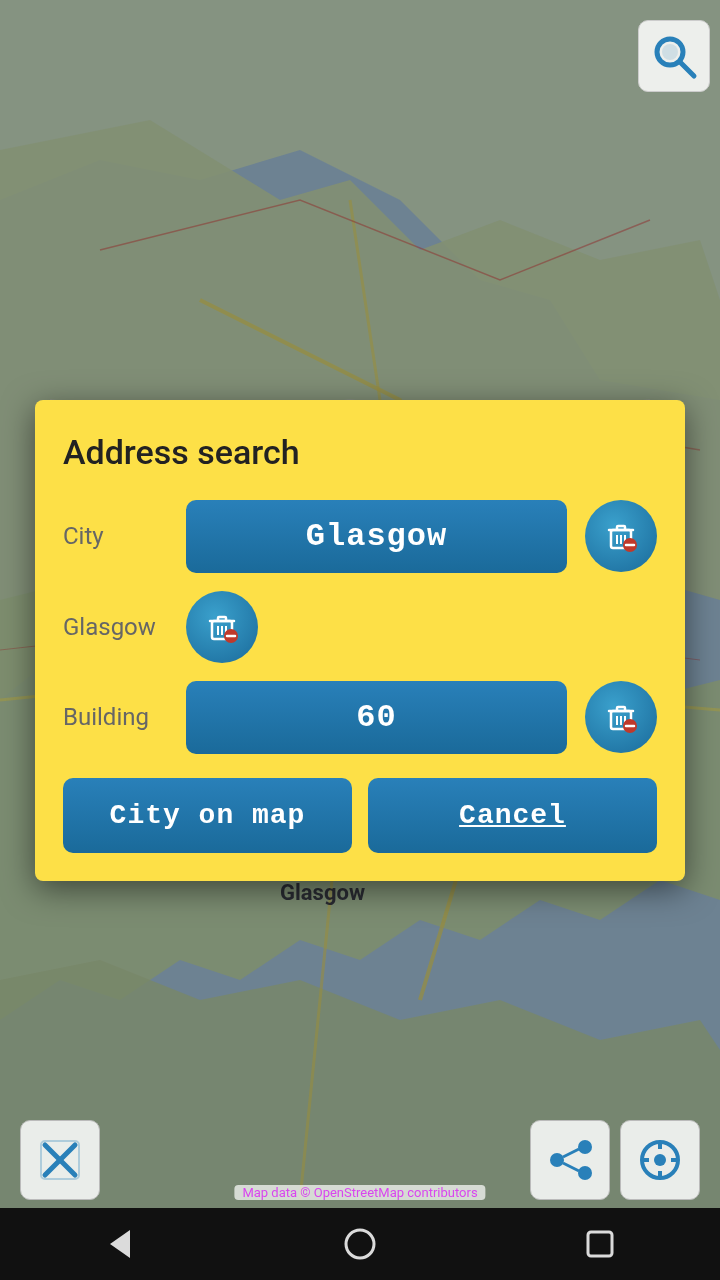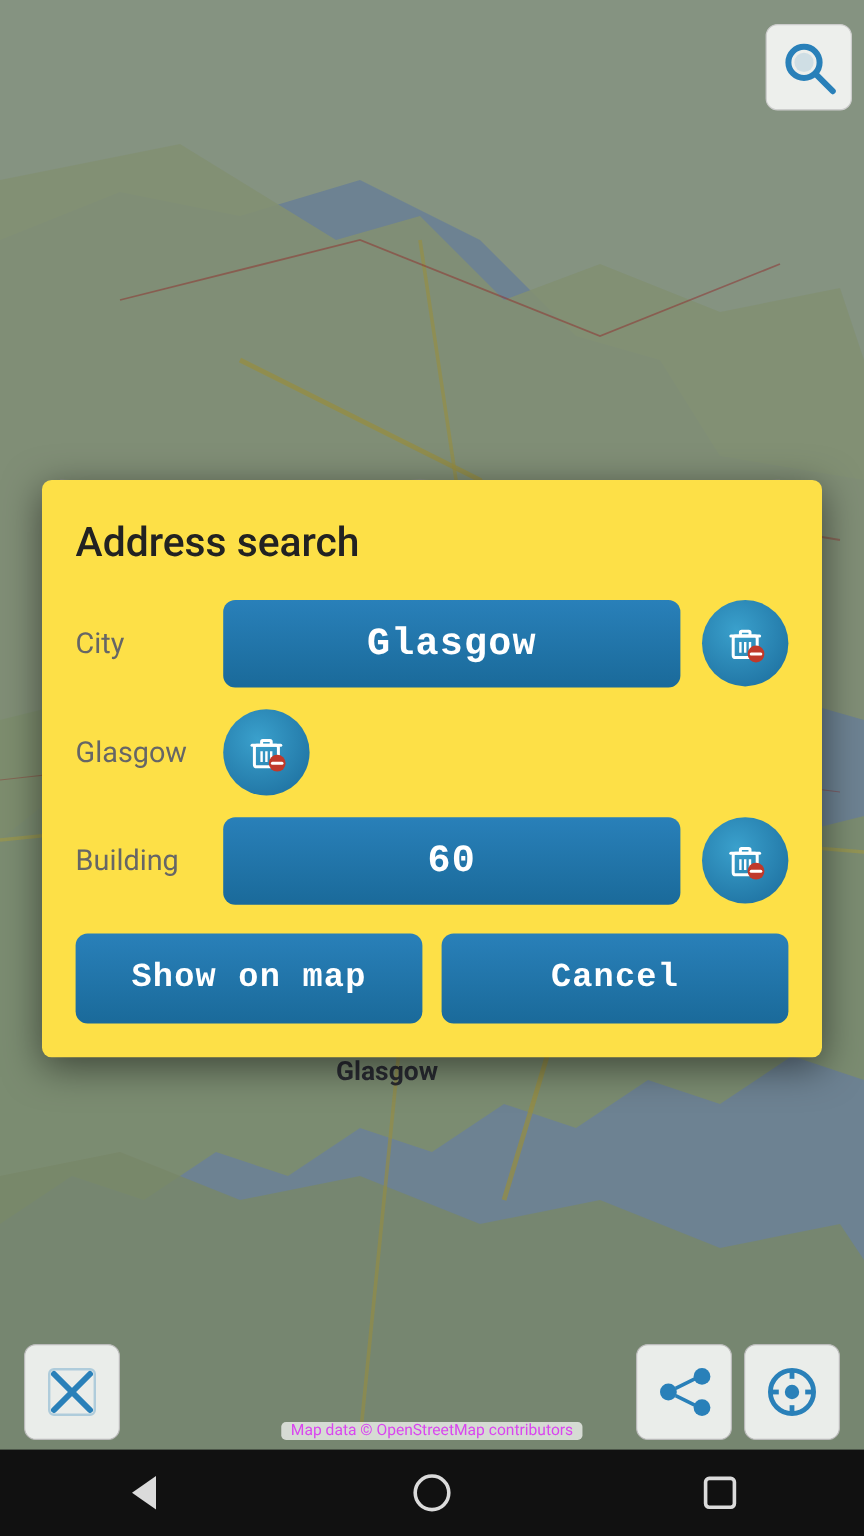--- a/index.html
+++ b/index.html
@@ -212,20 +212,21 @@
       background: linear-gradient(to bottom, #2980b9, #1a6a9a);
       border: none;
       border-radius: 10px;
       padding: 22px 10px;
       color: #fff;
       font-size: 28px;
       font-family: 'Courier New', monospace;
       font-weight: bold;
       cursor: pointer;
       letter-spacing: 1px;
+      text-decoration: underline;
     }
 
     
     .trash-svg {
       width: 36px;
       height: 36px;
     }
     .search-icon-svg {
       width: 52px;
       height: 52px;
@@ -352,21 +353,21 @@
           <line x1="14" y1="17" x2="14" y2="26" stroke="#fff" stroke-width="2"></line>
           <line x1="18" y1="17" x2="18" y2="26" stroke="#fff" stroke-width="2"></line>
           <line x1="22" y1="17" x2="22" y2="26" stroke="#fff" stroke-width="2"></line>
           <circle cx="27" cy="27" r="7" fill="#c0392b"></circle>
           <line x1="23" y1="27" x2="31" y2="27" stroke="#fff" stroke-width="2.5" stroke-linecap="round"></line>
         </svg>
       </button>
     </div>
 
     <div class="dialog-buttons">
-      <button class="btn-show-map">Show on map</button>
+      <button class="btn-show-map">City on map</button>
       <button class="btn-cancel">Cancel</button>
     </div>
   </div>
 </div>
 
 <div class="nav-bar">
   <div class="nav-btn">
     <svg width="36" height="36" viewBox="0 0 36 36">
       <polygon points="28,4 28,32 8,18" fill="#fff" opacity="0.85"></polygon>
     </svg>

